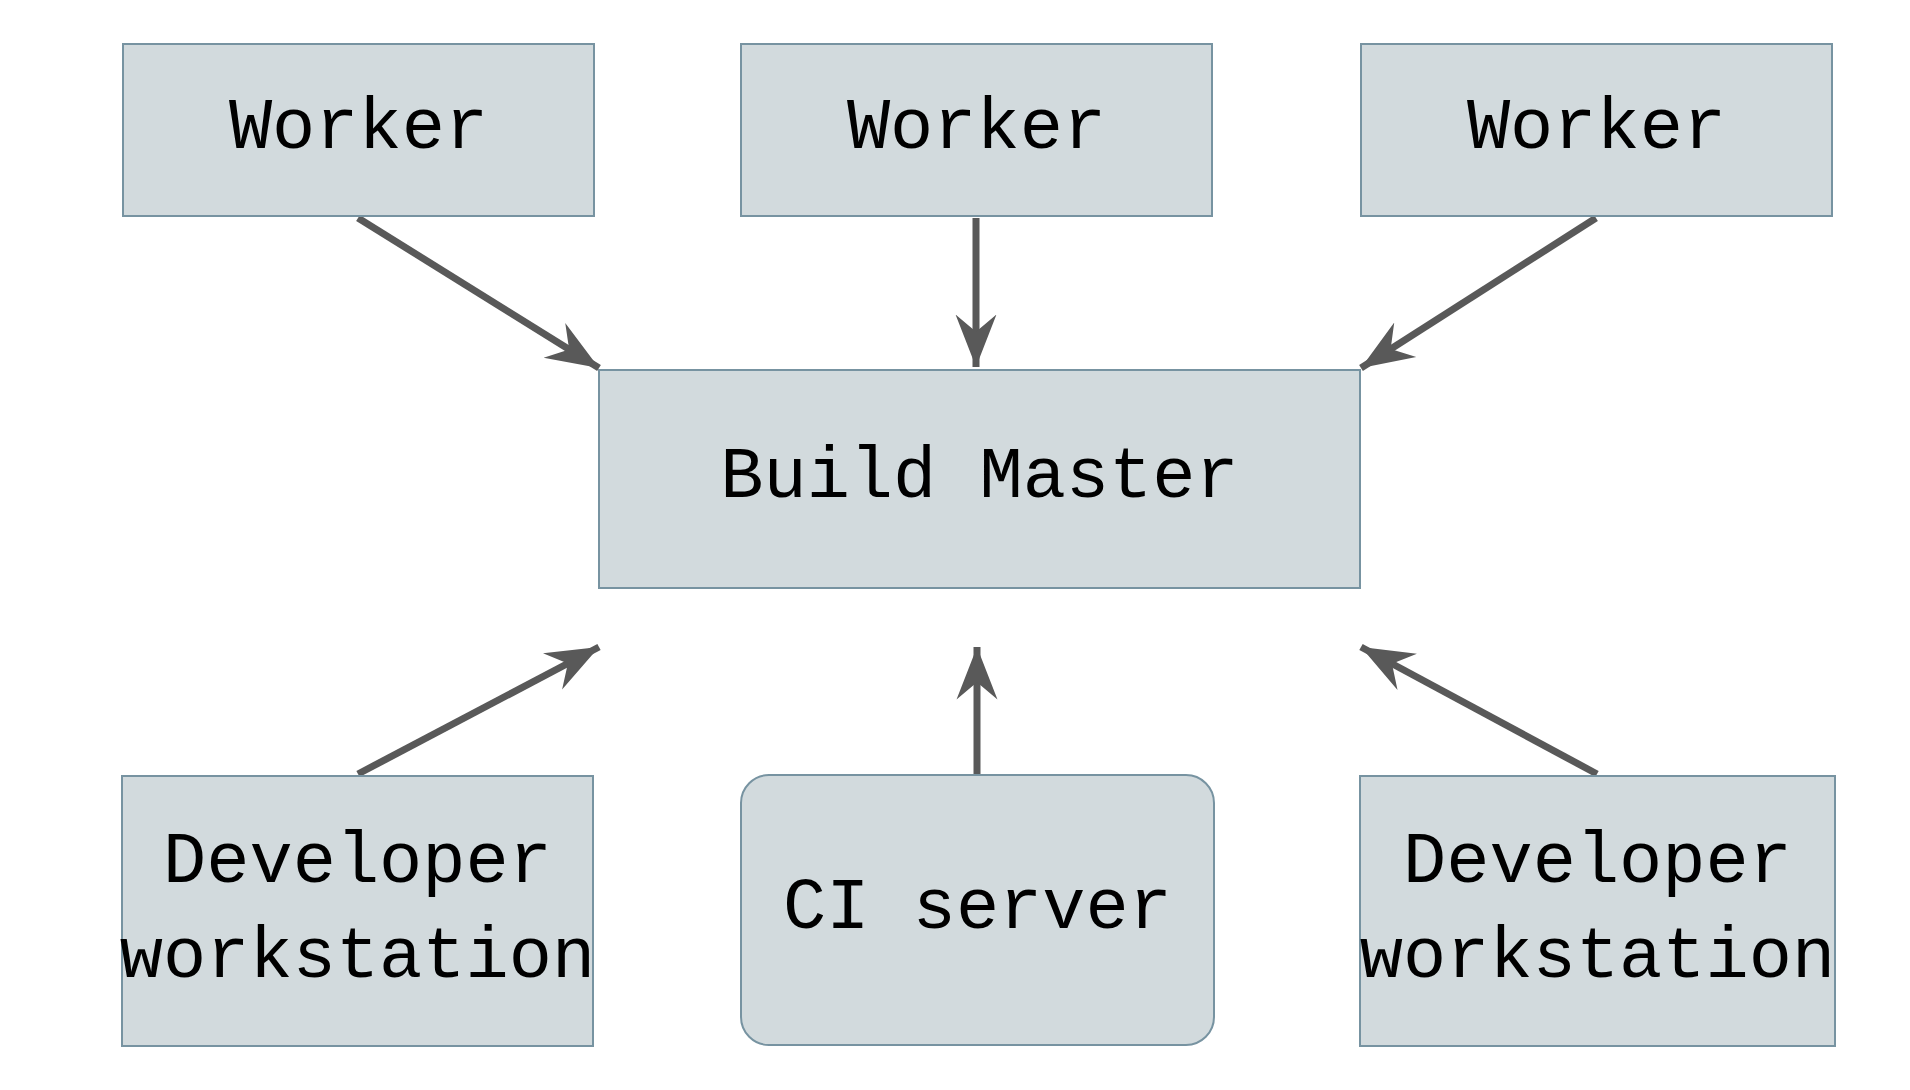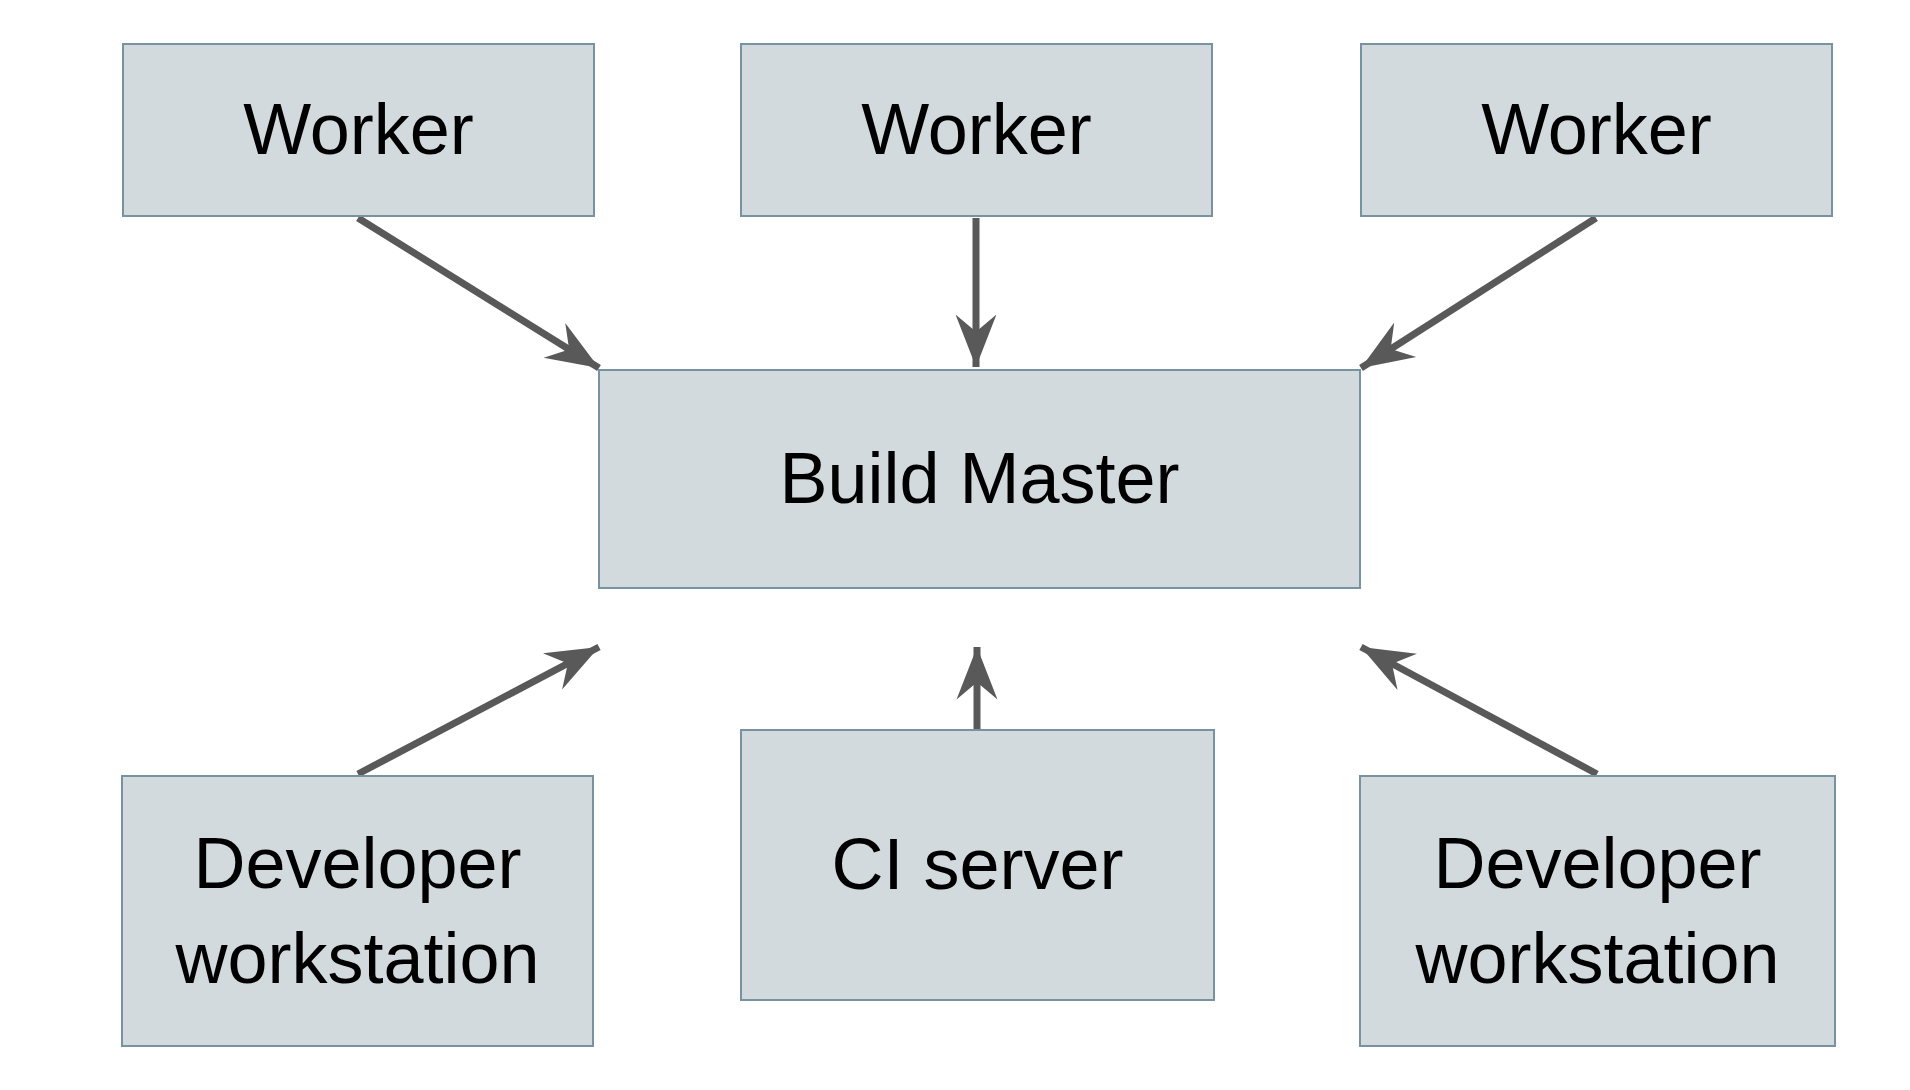--- a/index.html
+++ b/index.html
@@ -31,30 +31,31 @@
     align-items: center;
     justify-content: center;
     text-align: center;
     color: #000000;
     font-size: 72px;
     line-height: 1.32;
   }
   .node-label {
     display: block;
     padding: 0 4px;
+    font-family: Liberation Mono, monospace;
   }
   
   #n-worker-1 { left: 122px; top: 43px;  width: 473px; height: 174px; }
   #n-worker-2 { left: 740px; top: 43px;  width: 473px; height: 174px; }
   #n-worker-3 { left: 1360px; top: 43px; width: 473px; height: 174px; }
   
   #n-build-master { left: 598px; top: 369px; width: 763px; height: 220px; }
   
   #n-dev-1 { left: 121px;  top: 775px; width: 473px; height: 272px; }
-  #n-ci    { left: 740px;  top: 729px; width: 475px; height: 272px; }
+  #n-ci    { left: 740px;  top: 774px; width: 475px; height: 272px; border-radius: 29px; }
   #n-dev-2 { left: 1359px; top: 775px; width: 477px; height: 272px; }
 </style>
 </head>
 <body>
 
 <div id="canvas">
 
   <svg id="edge-layer" viewBox="0 0 1910 1090" xmlns="http://www.w3.org/2000/svg">
     <defs>
       <marker id="arrowhead" viewBox="0 0 10 10" refX="10" refY="5" markerWidth="7.5" markerHeight="7.5" orient="auto">

